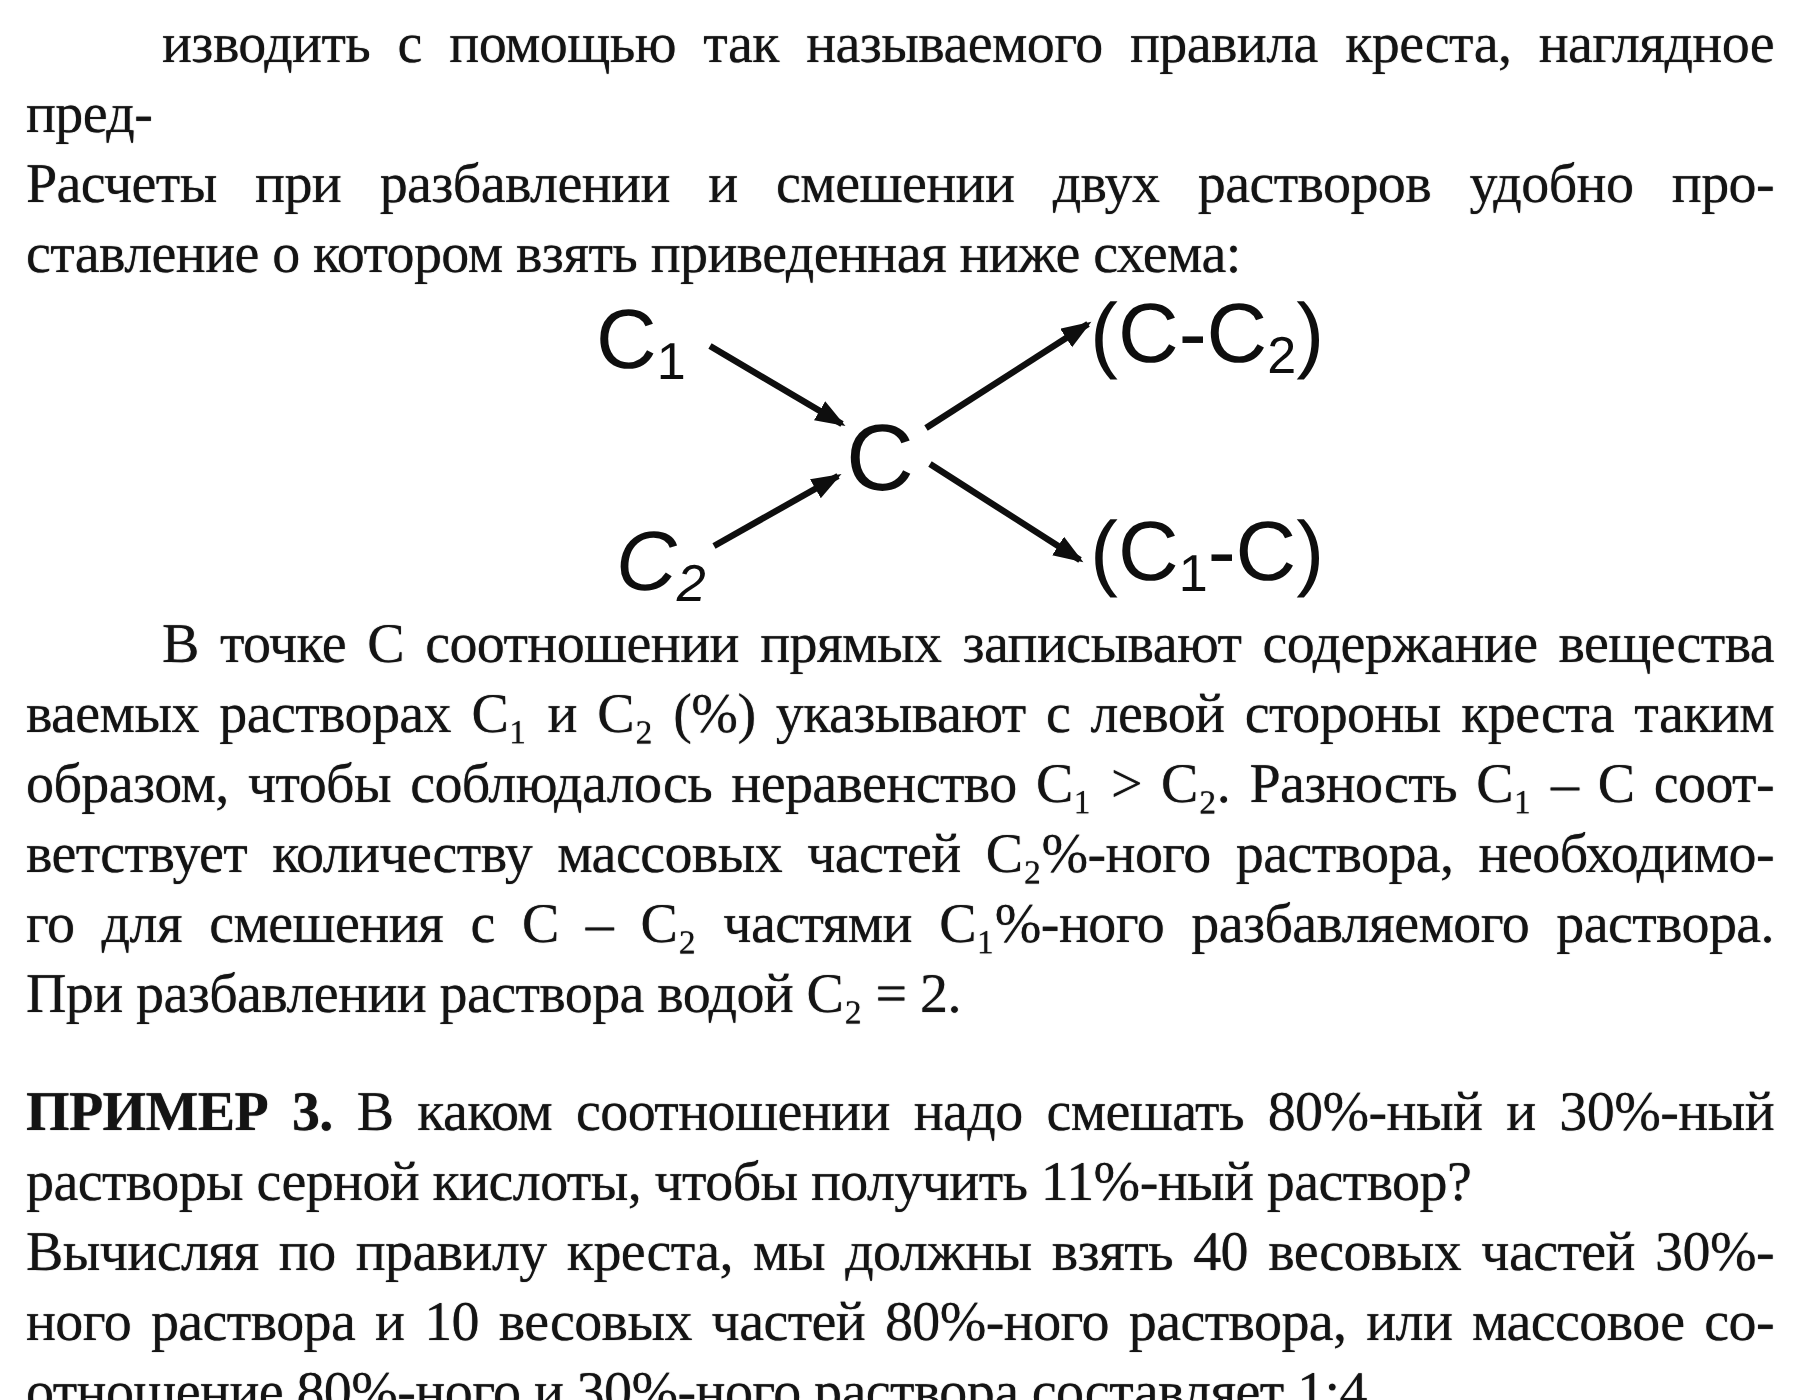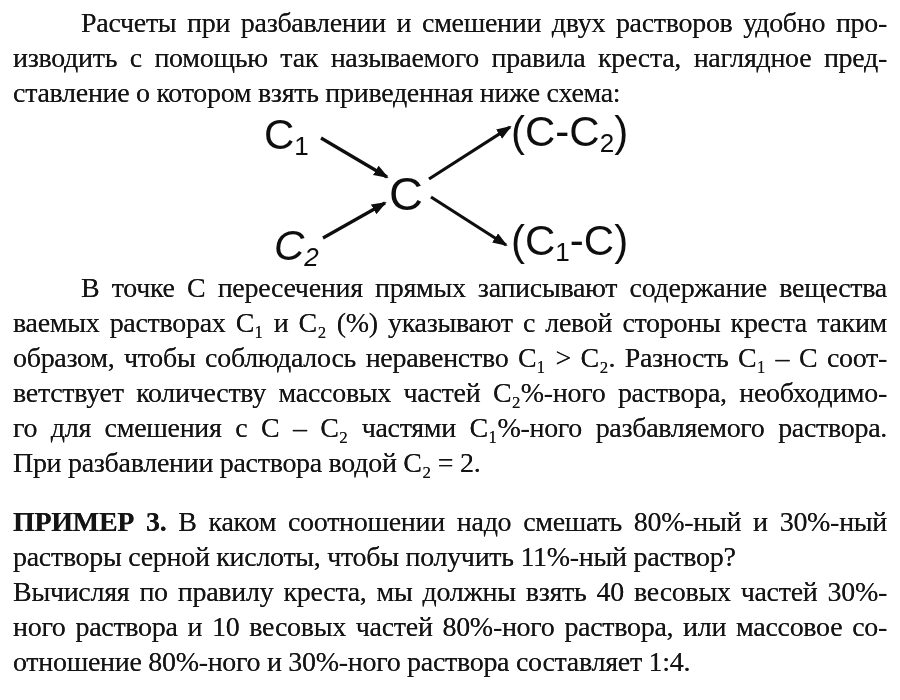--- a/index.html
+++ b/index.html
@@ -36,20 +36,21 @@
   .indent .line:first-child {
     text-indent: 68px;
   }
   .b { font-weight: bold; }
   .example-para { margin-top: 24px; }
 
   
   .diagram {
     position: relative;
     height: 160px;
+    margin-left: 34px;
   }
   .arrows {
     position: absolute;
     left: 0; top: 0;
     width: 900px; height: 160px;
   }
   .dlabel {
     position: absolute;
     font-family: "Liberation Sans", "DejaVu Sans", sans-serif;
     font-size: 42px;
@@ -63,22 +64,22 @@
     vertical-align: -0.22em;
   }
   .dlabel.center-c { font-size: 47px; }
 </style>
 </head>
 <body>
 
 <div class="page">
 
   <div class="para indent">
+    <div class="line">изводить с помощью так называемого правила креста, наглядное пред-</div>
     <div class="line">Расчеты при разбавлении и смешении двух растворов удобно про-</div>
-    <div class="line">изводить с помощью так называемого правила креста, наглядное пред-</div>
     <div class="line">ставление о котором взять приведенная ниже схема:</div>
   </div>
 
   <div class="diagram">
     <svg class="arrows" viewBox="0 0 900 160" xmlns="http://www.w3.org/2000/svg">
       <defs>
         <marker id="ah" markerUnits="userSpaceOnUse" markerWidth="16" markerHeight="13" refX="13" refY="5.5" orient="auto">
           <path d="M0,0 L15,5.5 L0,11 z" fill="#0e0e0e"></path>
         </marker>
       </defs>
@@ -88,21 +89,21 @@
       <line x1="431" y1="87" x2="506" y2="135" stroke="#0e0e0e" stroke-width="3.2" marker-end="url(#ah)"></line>
     </svg>
     <div class="dlabel" style="left:264px; top:4px;"><span>C</span><sub>1</sub></div>
     <div class="dlabel" style="left:274px; top:115px;font-style:italic;"><span>C</span><sub>2</sub></div>
     <div class="dlabel center-c" style="left:389px; top:60px;">C</div>
     <div class="dlabel" style="left:511px; top:1px;"><span>(C-C</span><sub>2</sub><span>)</span></div>
     <div class="dlabel" style="left:511px; top:110px;"><span>(C</span><sub>1</sub><span>-C)</span></div>
   </div>
 
   <div class="para indent">
-    <div class="line">В точке С пересечения прямых записывают содержание вещества</div>
+    <div class="line">В точке С соотношении прямых записывают содержание вещества</div>
     <div class="line">ваемых растворах С₁ и С₂ (%) указывают с левой стороны креста таким</div>
     <div class="line">образом, чтобы соблюдалось неравенство С₁ &gt; С₂. Разность С₁ – С соот-</div>
     <div class="line">ветствует количеству массовых частей С₂%-ного раствора, необходимо-</div>
     <div class="line">го для смешения с С – С₂ частями С₁%-ного разбавляемого раствора.</div>
     <div class="line">При разбавлении раствора водой С₂ = 2.</div>
   </div>
 
   <div class="para example-para">
     <div class="line"><span class="b">ПРИМЕР 3.</span> <span>В каком соотношении надо смешать 80%-ный и 30%-ный</span></div>
     <div class="line">растворы серной кислоты, чтобы получить 11%-ный раствор?</div>

